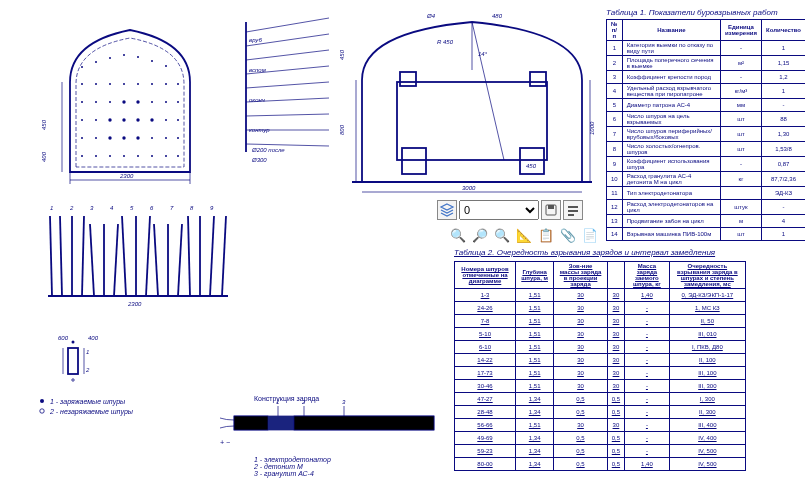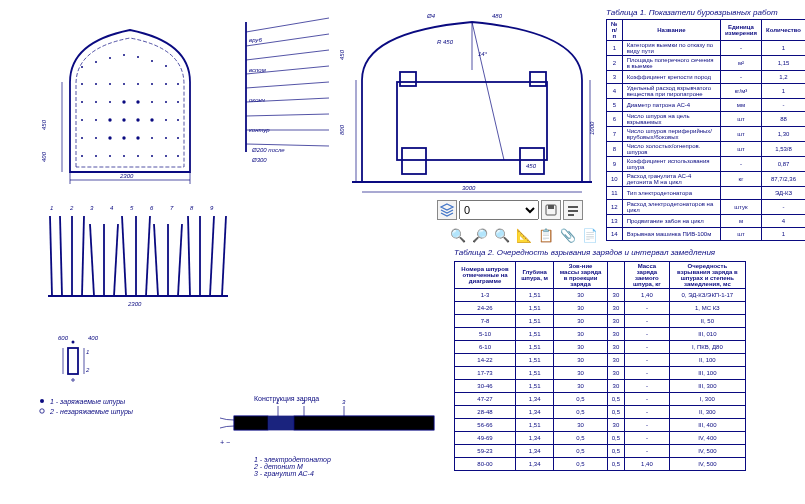--- a/index.html
+++ b/index.html
@@ -466,21 +466,21 @@
         <tr>
           <td>14</td>
           <td class="left">Взрывная машинка ПИВ-100м</td>
           <td>шт</td>
           <td>1</td>
         </tr>
       </tbody>
   </table>
 </div>
 
-<div class="drawing" style="left:442px; top:248px; width:292px;">
+<div class="drawing" style="left:442px; top:248px; width:292px;text-decoration:underline;">
   <div class="title" style="margin-bottom:4px">Таблица 2. Очередность взрывания зарядов и интервал замедления</div>
   <table>
     <thead>
         <tr id="t2-head">
           <th>Номера шпуров отмеченные на диаграмме</th>
           <th>Глубина шпура, м</th>
           <th>Зов-ние массы заряда в проекции заряда</th>
           <th></th>
           <th>Масса заряда заемого шпура, кг</th>
           <th>Очередность взрывания заряда в шпурах и степень замедления, мс</th>

